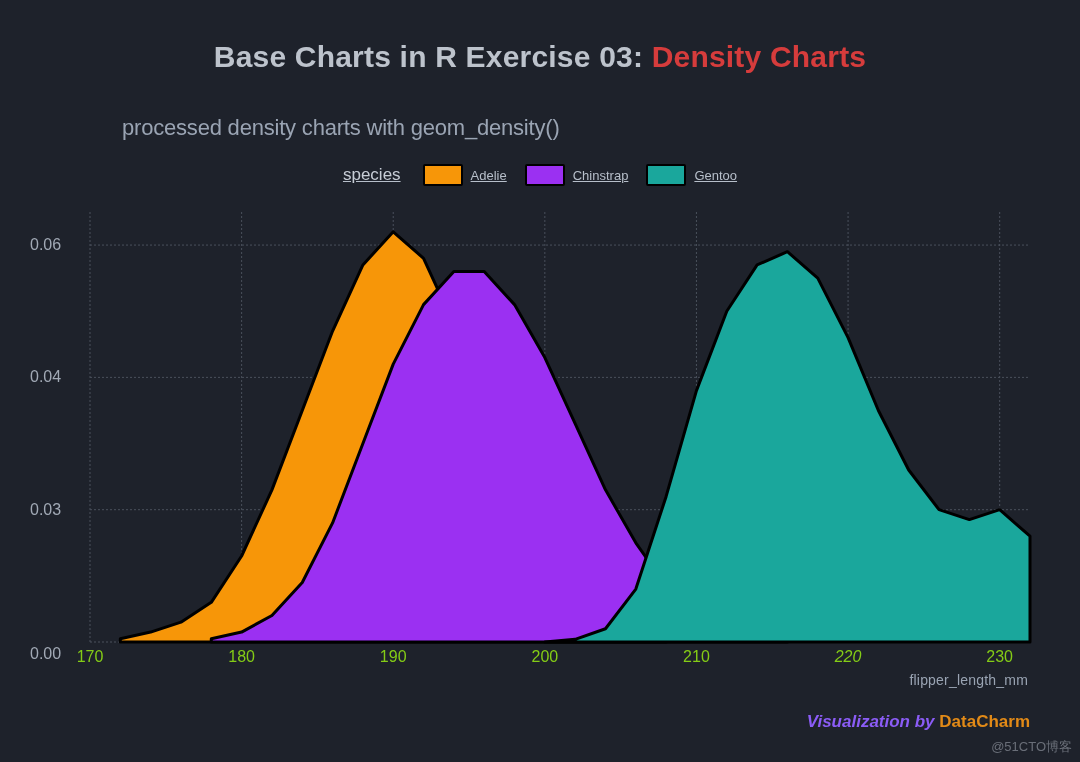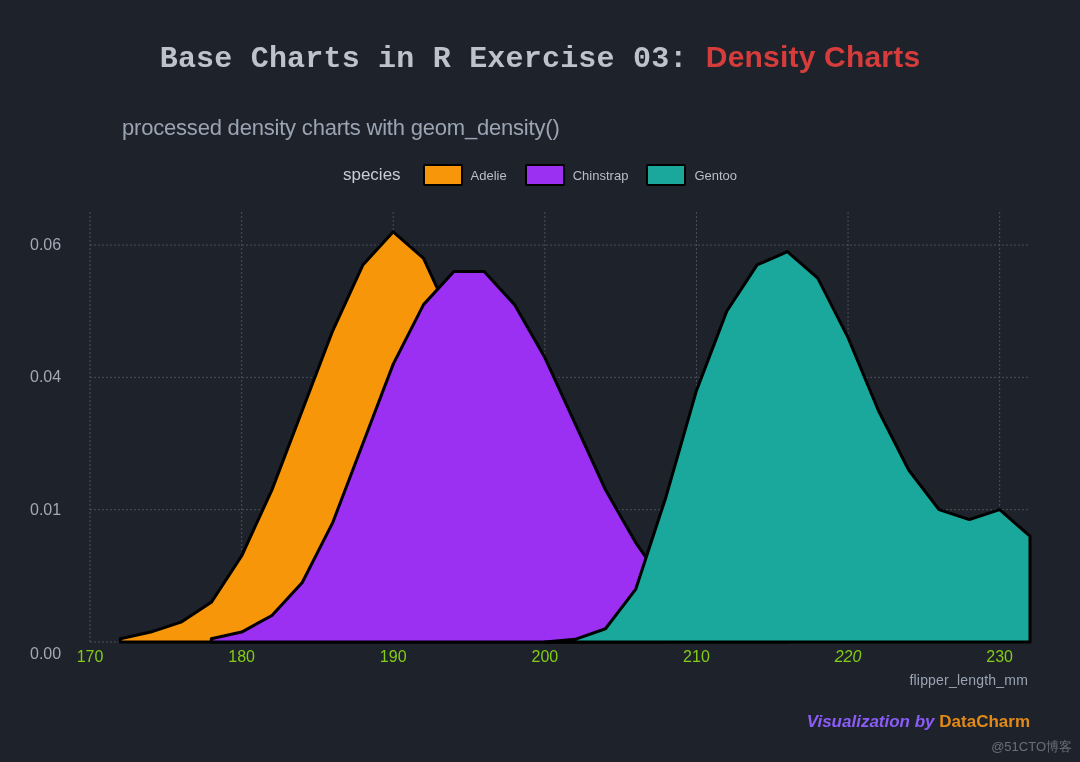--- a/index.html
+++ b/index.html
@@ -16,21 +16,21 @@
   .title-line {
     position: absolute;
     left: 0;
     right: 0;
     top: 40px;
     text-align: center;
     font-size: 30px;
     font-weight: 700;
     letter-spacing: 0.2px;
   }
-  .title-line .t-grey { color: #bdc3cc; font-family: Liberation Mono, monospace; }
+  .title-line .t-grey { color: #bdc3cc; }
   .title-line .t-red  { color: #d63c3c; }
   .subtitle {
     position: absolute;
     left: 122px;
     top: 115px;
     font-size: 22px;
     font-weight: 400;
     color: #9aa4b3;
     letter-spacing: -0.2px;
   }
@@ -38,20 +38,21 @@
     position: absolute;
     top: 164px;
     left: 0;
     right: 0;
     display: flex;
     justify-content: center;
     align-items: center;
     gap: 18px;
     font-size: 14px;
     color: #b7bfca;
+    text-decoration: underline;
   }
   .legend .legend-title {
     font-size: 17px;
     color: #c7cdd6;
     margin-right: 4px;
   }
   .legend .swatch-group {
     display: flex;
     align-items: center;
     gap: 8px;
@@ -171,21 +172,21 @@
       <line x1="758.0645161290322" x2="758.0645161290322" y1="0" y2="430" class="grid-line"></line>
       <line x1="909.6774193548388" x2="909.6774193548388" y1="0" y2="430" class="grid-line"></line>
       <path d="M 30.32258064516129 430 L 30.32258064516129 426.6923076923077 L 60.64516129032258 420.0769230769231 L 90.96774193548387 410.15384615384613 L 121.29032258064515 390.3076923076923 L 151.61290322580643 344 L 181.93548387096774 277.84615384615387 L 212.25806451612902 198.46153846153842 L 242.5806451612903 119.0769230769231 L 272.90322580645164 52.923076923076906 L 303.22580645161287 19.846153846153868 L 333.5483870967742 46.307692307692264 L 363.8709677419355 112.46153846153845 L 394.19354838709677 191.84615384615387 L 424.51612903225805 264.61538461538464 L 454.8387096774194 324.1538461538462 L 485.1612903225806 370.46153846153845 L 515.483870967742 400.2307692307692 L 545.8064516129033 416.7692307692308 L 576.1290322580645 426.6923076923077 L 576.1290322580645 430 Z" class="density-path fill-adelie"></path>
       <path d="M 121.29032258064515 430 L 121.29032258064515 426.6923076923077 L 151.61290322580643 420.0769230769231 L 181.93548387096774 403.53846153846155 L 212.25806451612902 370.46153846153845 L 242.5806451612903 310.9230769230769 L 272.90322580645164 231.53846153846155 L 303.22580645161287 152.15384615384613 L 333.5483870967742 92.61538461538464 L 363.8709677419355 59.53846153846155 L 394.19354838709677 59.53846153846155 L 424.51612903225805 92.61538461538464 L 454.8387096774194 145.5384615384616 L 485.1612903225806 211.6923076923077 L 515.483870967742 277.84615384615387 L 545.8064516129033 330.7692307692308 L 576.1290322580645 373.7692307692308 L 606.4516129032257 402.2153846153846 L 636.7741935483871 416.7692307692308 L 667.0967741935484 424.04615384615386 L 697.4193548387096 428.0153846153846 L 697.4193548387096 430 Z" class="density-path fill-chinstrap"></path>
       <path d="M 454.8387096774194 430 L 454.8387096774194 430 L 485.1612903225806 427.3538461538462 L 515.483870967742 416.7692307692308 L 545.8064516129033 377.0769230769231 L 576.1290322580645 284.46153846153845 L 606.4516129032257 178.61538461538464 L 636.7741935483871 99.23076923076923 L 667.0967741935484 52.923076923076906 L 697.4193548387096 39.692307692307736 L 727.741935483871 66.15384615384613 L 758.0645161290322 125.69230769230774 L 788.3870967741935 198.46153846153842 L 818.7096774193549 258 L 849.0322580645161 297.6923076923077 L 879.3548387096773 307.61538461538464 L 909.6774193548388 297.6923076923077 L 940 324.1538461538462 L 940 430 Z" class="density-path fill-gentoo"></path>
     </svg>
 
   
   <div id="ytick-holder">
       <div class="y-tick-label" style="top: 430px; margin-top: 12px;">0.00</div>
-      <div class="y-tick-label" style="top: 297.692px;">0.01</div>
+      <div class="y-tick-label" style="top: 297.692px;">0.03</div>
       <div class="y-tick-label" style="top: 165.385px;">0.04</div>
       <div class="y-tick-label" style="top: 33.0769px;">0.06</div>
     </div>
   <div id="xtick-holder">
       <div class="x-tick-label" style="left: 0px;">170</div>
       <div class="x-tick-label" style="left: 151.613px;">180</div>
       <div class="x-tick-label" style="left: 303.226px;">190</div>
       <div class="x-tick-label" style="left: 454.839px;">200</div>
       <div class="x-tick-label" style="left: 606.452px;">210</div>
       <div class="x-tick-label" style="left: 758.065px; font-style: italic;">220</div>

